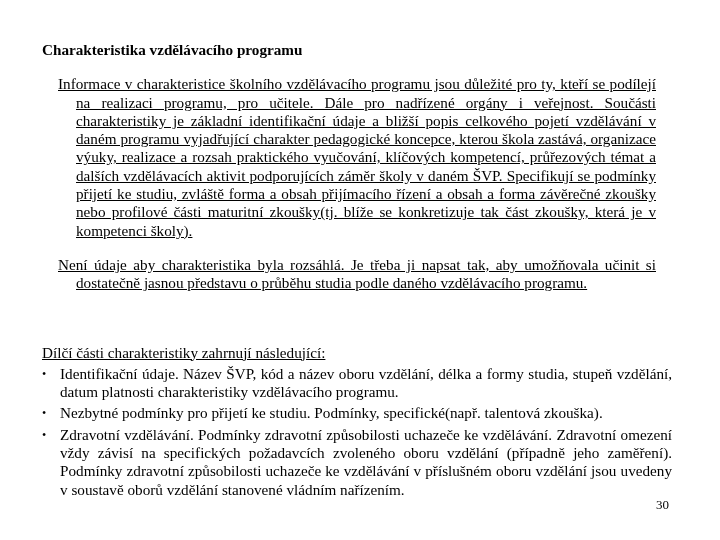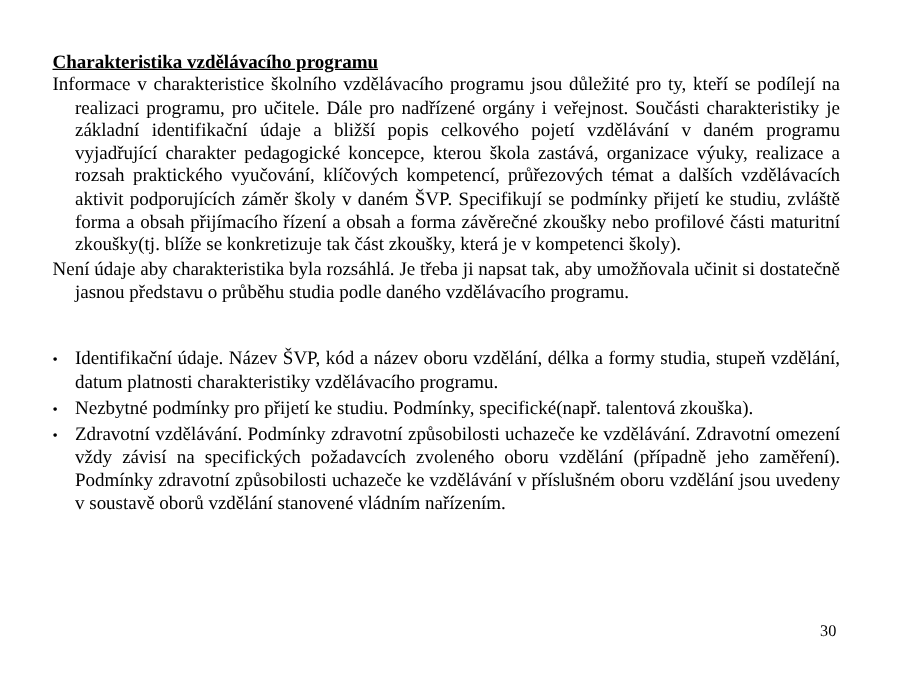--- a/index.html
+++ b/index.html
@@ -1,37 +1,38 @@
 <!DOCTYPE html>
 <html><head>
   <meta charset="utf-8">
   <style>
     html, body { margin: 0; padding: 0; background: #ffffff; }
     body { width: 720px; height: 540px; position: relative; overflow: hidden;
            font-family: "Liberation Serif", "DejaVu Serif", serif; color: #000; }
     .page { position: absolute; left: 42px; top: 41px; width: 630px; font-size: 15.2px; line-height: 18.3px; }
-    .title { font-weight: bold; margin: 0; text-decoration: underline; }
-    .para { margin: 0; text-align: justify; text-indent: -18px; padding-left: 18px; }
+    .title { font-weight: bold; margin: 0; }
+    .para { margin: 16px; text-align: justify; text-indent: -18px; padding-left: 18px; text-decoration: underline; }
     .para + .para { margin-top: 1px; }
     .gap { height: 35px; }
     .subtitle { text-decoration: underline; margin: 0 0 3px 0; }
     ul.bullets { list-style: none; margin: 0; padding: 0; }
     ul.bullets li { position: relative; padding-left: 18px; text-align: justify; margin-bottom: 3px; }
     ul.bullets li .bullet { position: absolute; left: 0; top: 0; font-size: 12px; }
     .it { }
     .pagenum { position: absolute; left: 656px; top: 497px; font-size: 13px; }
   </style>
 </head>
 <body>
 
 <div class="page">
   <p class="title">Charakteristika vzdělávacího programu</p>
   <p class="para">Informace v charakteristice školního vzdělávacího programu jsou důležité pro ty, kteří se podílejí na realizaci programu, pro učitele. Dále pro nadřízené orgány i veřejnost. Součásti charakteristiky je  základní identifikační údaje a bližší popis celkového pojetí vzdělávání v daném programu vyjadřující charakter pedagogické koncepce, kterou škola zastává, organizace výuky, realizace a rozsah praktického vyučování, klíčových kompetencí, průřezových témat a dalších vzdělávacích aktivit podporujících záměr školy v daném ŠVP.  Specifikují se podmínky přijetí ke studiu, zvláště forma a obsah přijímacího řízení a obsah a forma závěrečné zkoušky nebo profilové části maturitní zkoušky(tj. blíže se konkretizuje tak část zkoušky, která je v kompetenci školy).</p>
   <p class="para">Není údaje aby charakteristika byla rozsáhlá. Je třeba ji napsat tak, aby umožňovala učinit si dostatečně jasnou představu o průběhu studia podle daného vzdělávacího programu.</p>
   <div class="gap"></div>
+  <p class="subtitle">Dílčí části charakteristiky zahrnují následující:</p>
   <ul class="bullets">
     <li>
       <span class="bullet">•</span>
       <span class="it">Identifikační údaje</span><span>. Název ŠVP, kód a název oboru vzdělání, délka a formy studia, stupeň vzdělání, datum platnosti charakteristiky vzdělávacího programu.</span>
     </li>
     <li>
       <span class="bullet">•</span>
       <span class="it">Nezbytné podmínky pro přijetí ke studiu</span><span>. Podmínky, specifické(např. talentová zkouška).</span>
     </li>
     <li>

